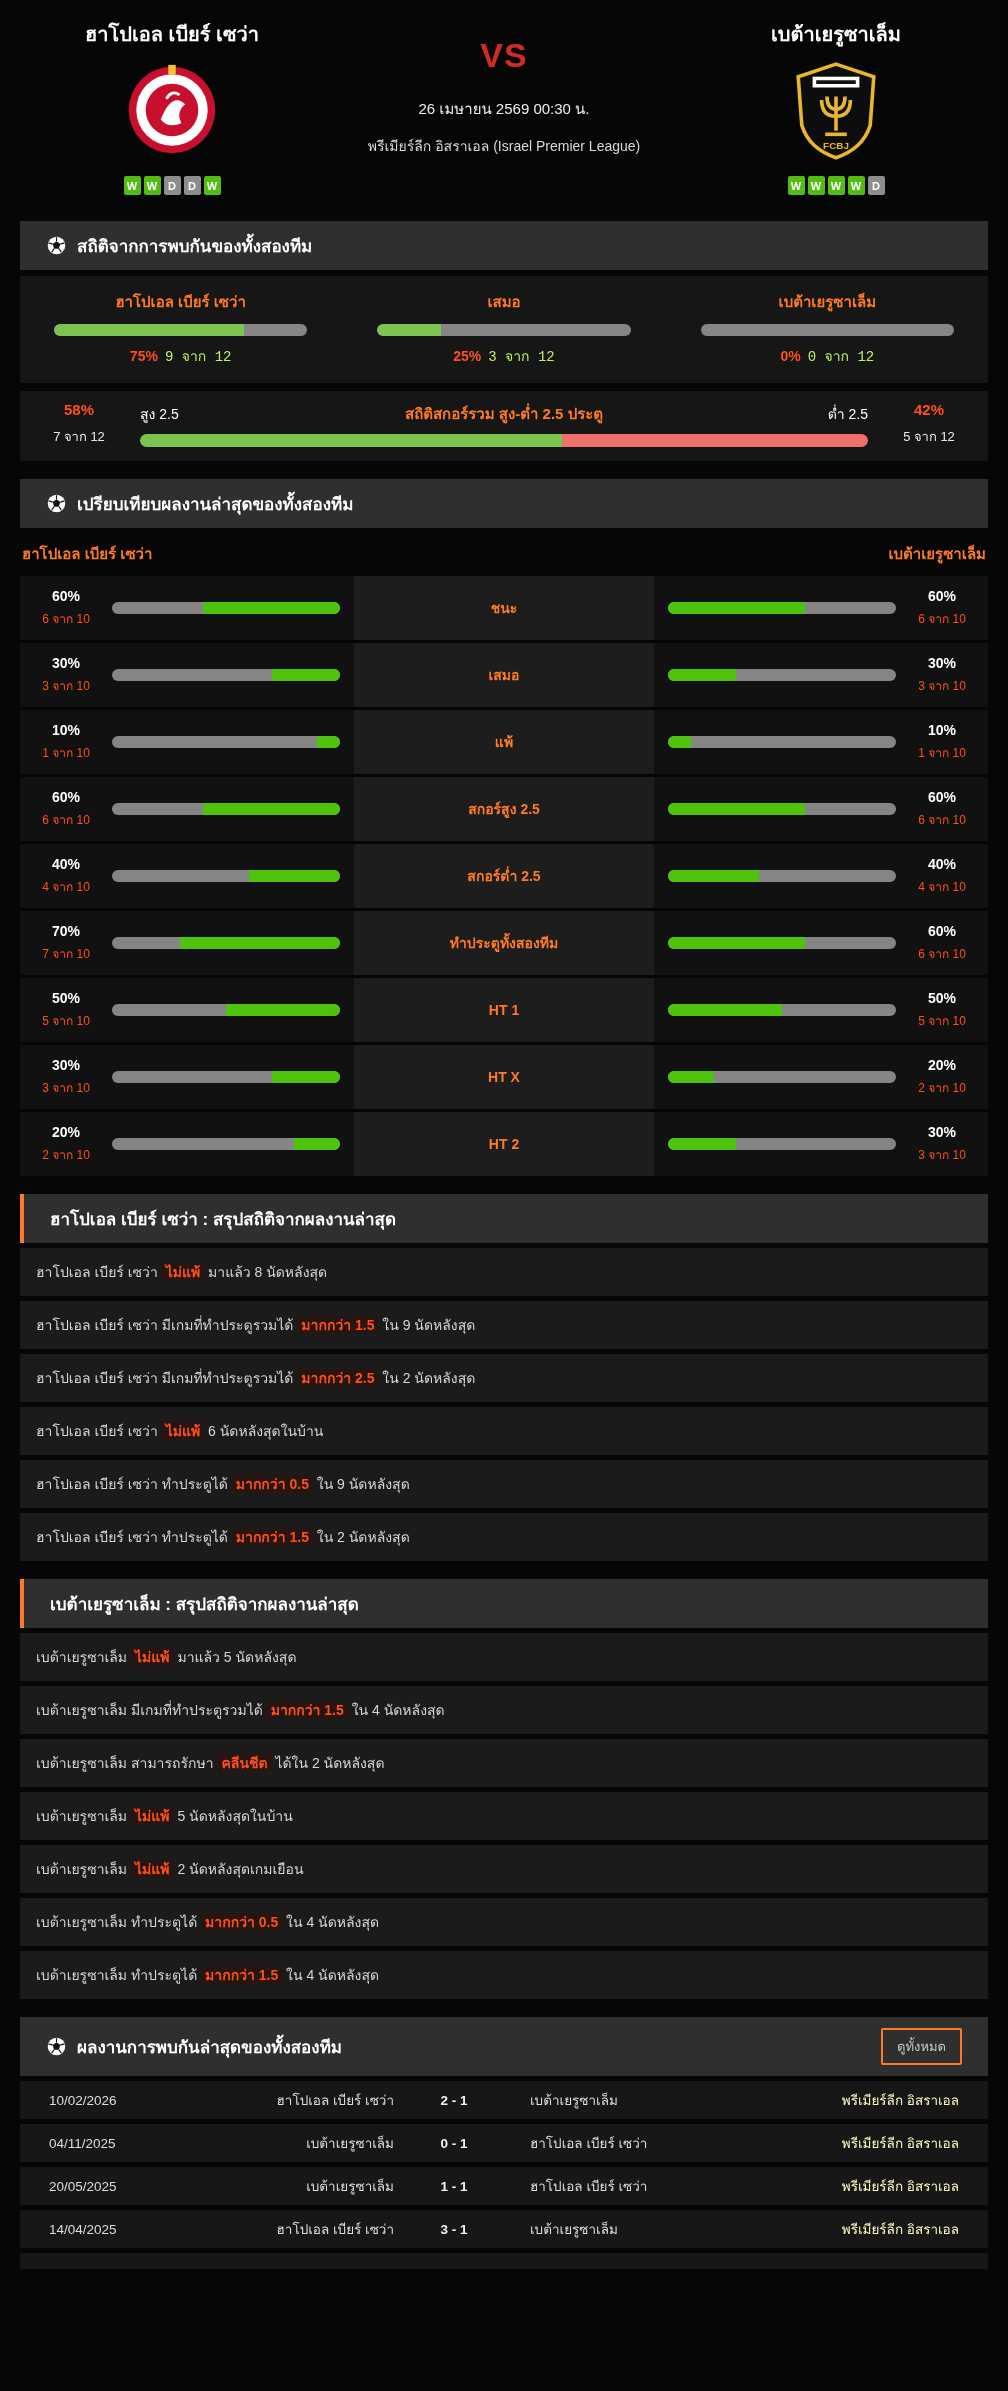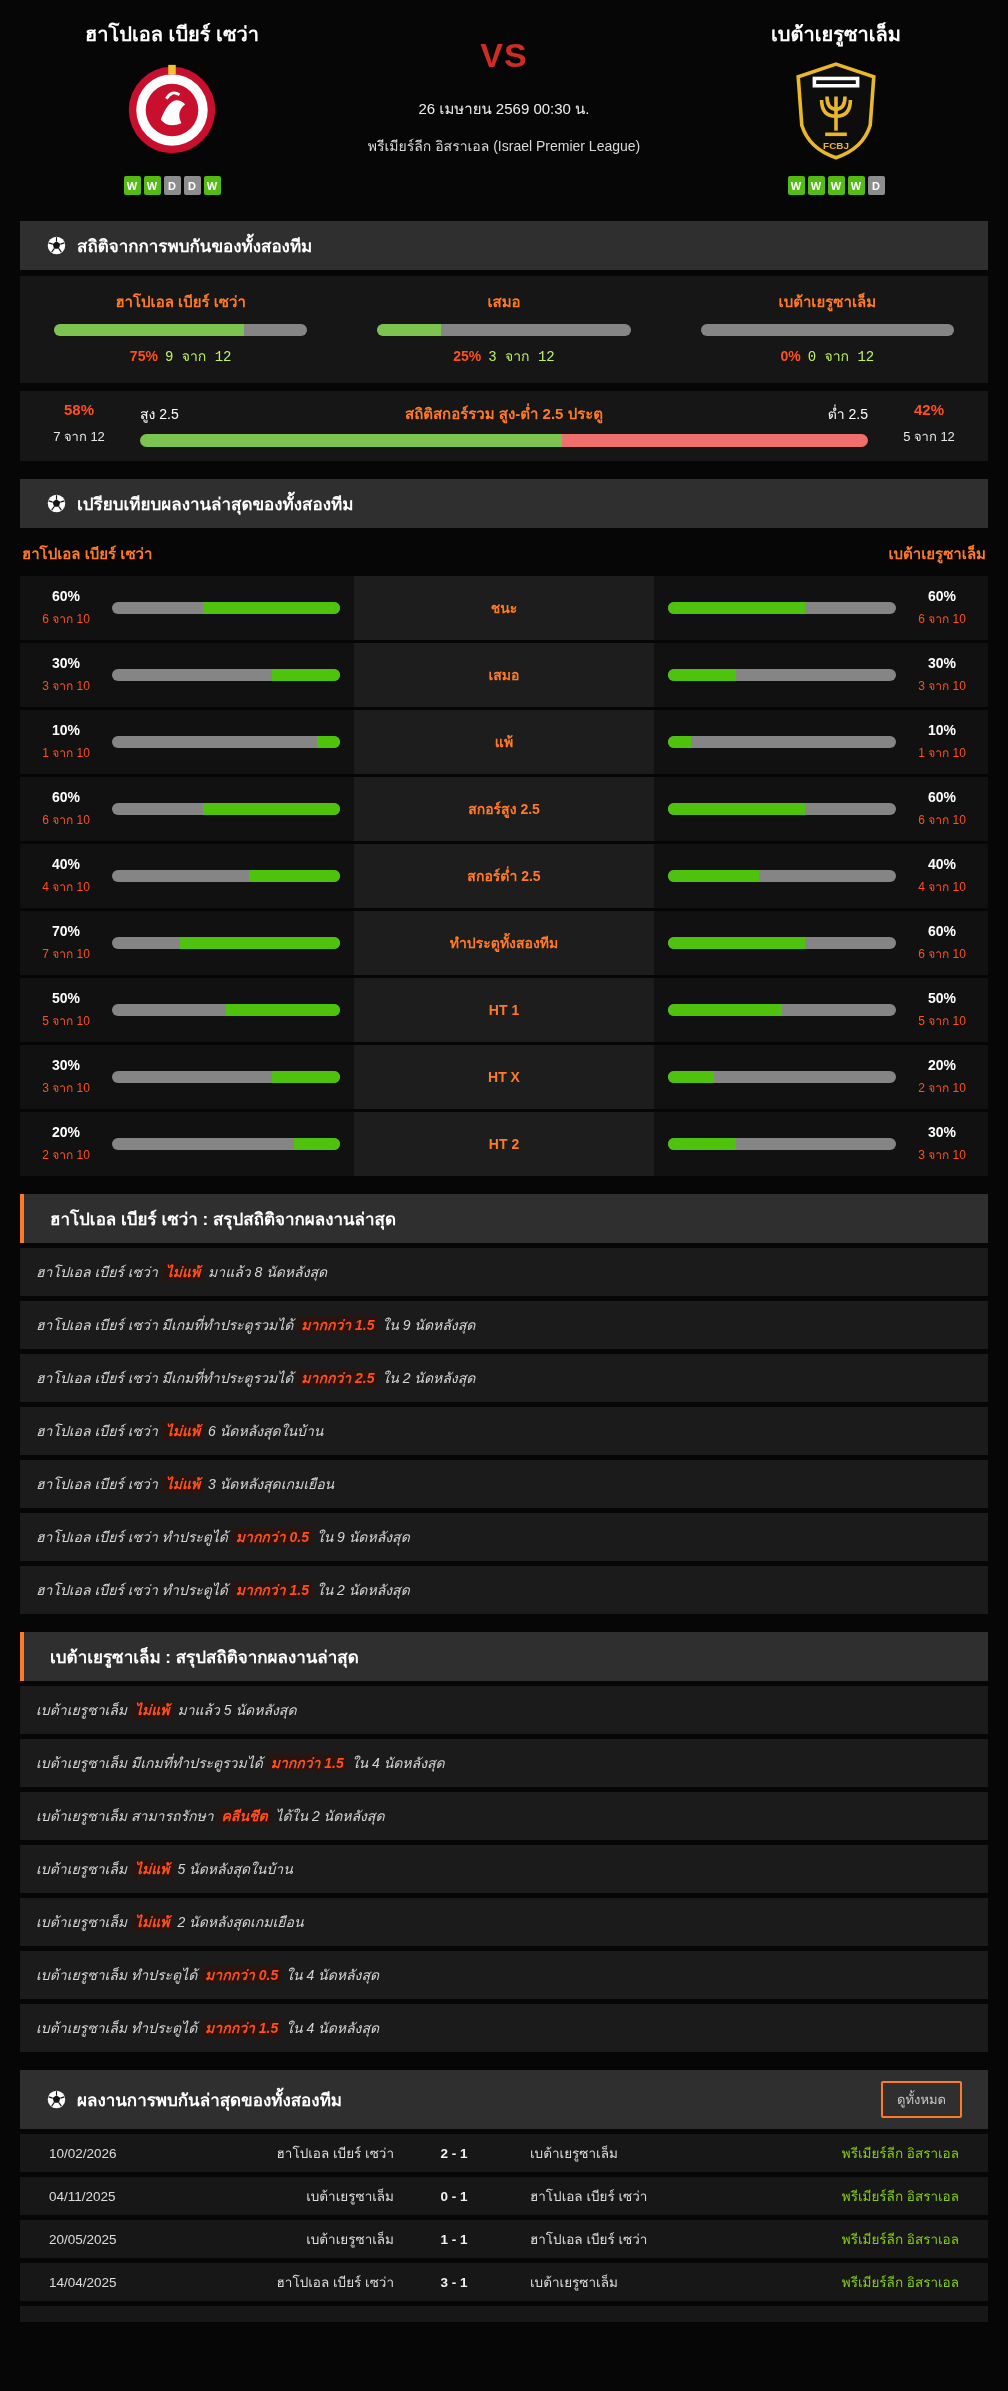--- a/index.html
+++ b/index.html
@@ -66,30 +66,30 @@
   .cmp-nums{width:64px;text-align:center;}
   .cmp-nums .p{color:#fff;font-weight:bold;font-size:14px;}
   .cmp-nums .o{color:var(--pct);font-size:12px;margin-top:5px;}
   .cmp-bar{flex:1;background:var(--track);height:12px;border-radius:7px;overflow:hidden;display:flex;}
   .cmp-bar.left{justify-content:flex-end;}
   .cmp-fill{background:var(--green-bright);height:100%;}
   .cmp-label{width:300px;background:#1d1d1d;display:flex;align-items:center;justify-content:center;
              color:var(--accent);font-weight:bold;font-size:14px;}
 
   
-  .sum-row{background:var(--row);margin-top:5px;padding:13px 16px;font-size:14px;color:#d6d6d6;font-style:italic;}
+  .sum-row{background:var(--row);margin-top:5px;padding:13px 16px;font-size:14px;color:#d6d6d6;}
   .hl{color:var(--pct);font-weight:bold;padding:1px 4px;background:#271512;border-radius:2px;}
 
   
   .res-row{background:#171717;margin-top:5px;display:flex;align-items:center;padding:8px 29px;font-size:13.5px;color:#ddd;}
   .res-row .d{width:130px;}
   .res-row .h{width:215px;text-align:right;}
   .res-row .s{width:120px;text-align:center;font-weight:bold;color:#f2f2f2;}
   .res-row .a{flex:1;text-align:left;padding-left:16px;}
-  .res-row .l{width:200px;text-align:right;color:#84cc16;}
+  .res-row .l{width:200px;text-align:right;color:#fef9c3;}
 </style>
 </head>
 <body>
 
 <div class="page">
 
   <header class="match-header">
     <div class="team-block">
       <div class="team-name">ฮาโปเอล เบียร์ เซว่า</div>
       <div class="team-logo">
@@ -445,21 +445,20 @@
     <div>
 
         <div class="sum-row"><span>ฮาโปเอล เบียร์ เซว่า </span><span class="hl">ไม่แพ้</span><span> มาแล้ว 8 นัดหลังสุด</span></div>
 
         <div class="sum-row"><span>ฮาโปเอล เบียร์ เซว่า มีเกมที่ทำประตูรวมได้ </span><span class="hl">มากกว่า 1.5</span><span> ใน 9 นัดหลังสุด</span></div>
 
         <div class="sum-row"><span>ฮาโปเอล เบียร์ เซว่า มีเกมที่ทำประตูรวมได้ </span><span class="hl">มากกว่า 2.5</span><span> ใน 2 นัดหลังสุด</span></div>
 
         <div class="sum-row"><span>ฮาโปเอล เบียร์ เซว่า </span><span class="hl">ไม่แพ้</span><span> 6 นัดหลังสุดในบ้าน</span></div>
 
-        <div class="sum-row"><span>ฮาโปเอล เบียร์ เซว่า </span><span class="hl">ไม่แพ้</span><span> 3 นัดหลังสุดเกมเยือน</span></div>
 
         <div class="sum-row"><span>ฮาโปเอล เบียร์ เซว่า ทำประตูได้ </span><span class="hl">มากกว่า 0.5</span><span> ใน 9 นัดหลังสุด</span></div>
 
         <div class="sum-row"><span>ฮาโปเอล เบียร์ เซว่า ทำประตูได้ </span><span class="hl">มากกว่า 1.5</span><span> ใน 2 นัดหลังสุด</span></div>
       </div>
 
     <div class="section-bar bordered">
       <span>เบต้าเยรูซาเล็ม : สรุปสถิติจากผลงานล่าสุด</span>
     </div>
     <div>

